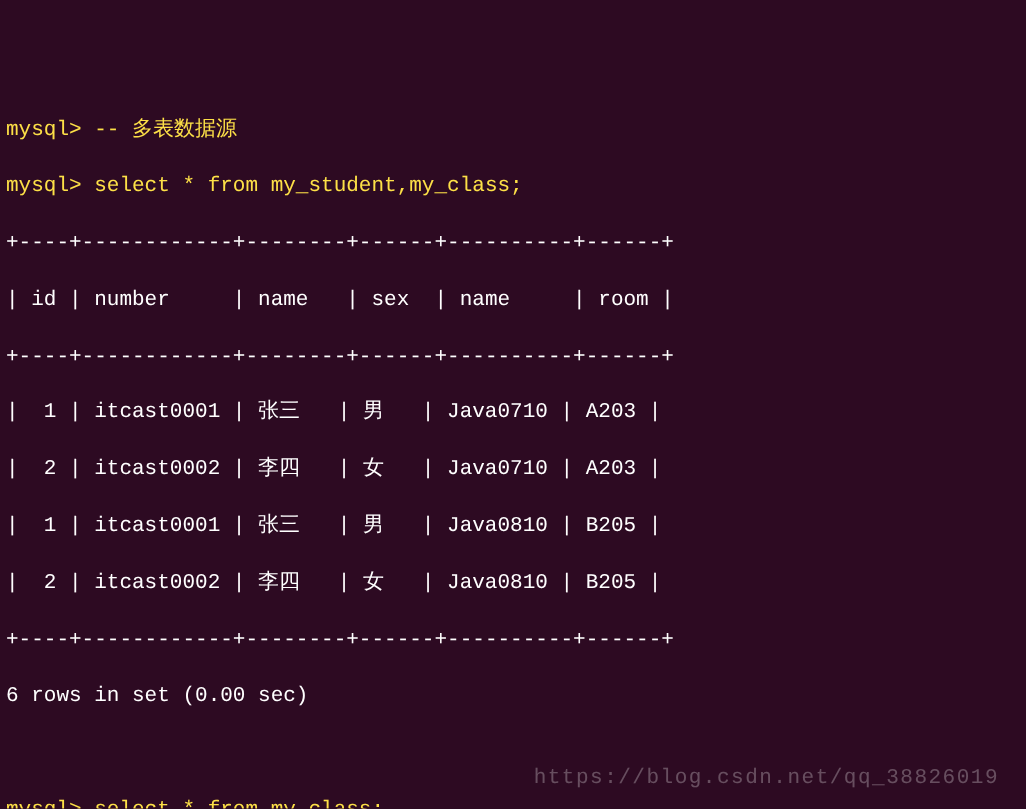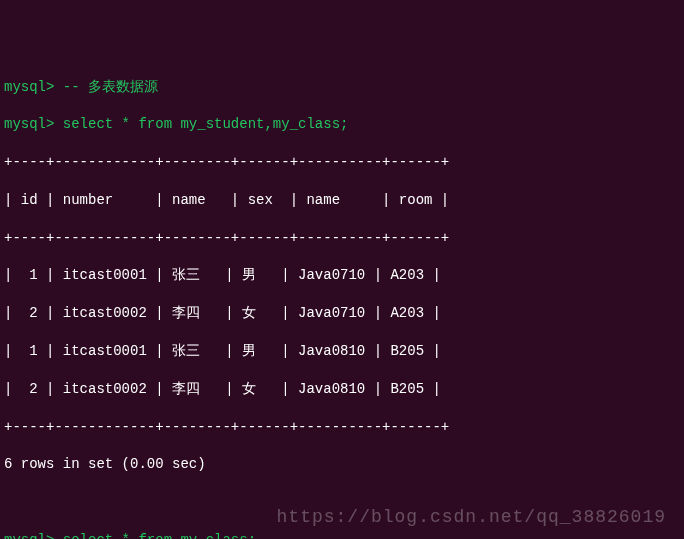--- a/index.html
+++ b/index.html
@@ -9,29 +9,29 @@
     font-family: "Courier New", monospace;
     font-size: 14px;
     line-height: 1.35;
     padding: 2px 4px;
     width: 684px;
     height: 539px;
     overflow: hidden;
     white-space: pre;
     position: relative;
   }
-  .prompt { color: #22c55e; }
+  .prompt { color: #fde047; }
   .tbl { color: #ffffff; }
   .watermark {
     position: absolute;
     right: 18px;
     bottom: 10px;
     color: rgba(255,255,255,0.28);
     font-family: "Courier New", monospace;
-    font-size: 18px;
+    font-size: 14px;
     letter-spacing: 1px;
   }
 </style>
 </head>
 <body>
 
 
 
 <div class="prompt">mysql&gt; -- 多表数据源</div>
 <div class="prompt">mysql&gt; select * from my_student,my_class;</div>

